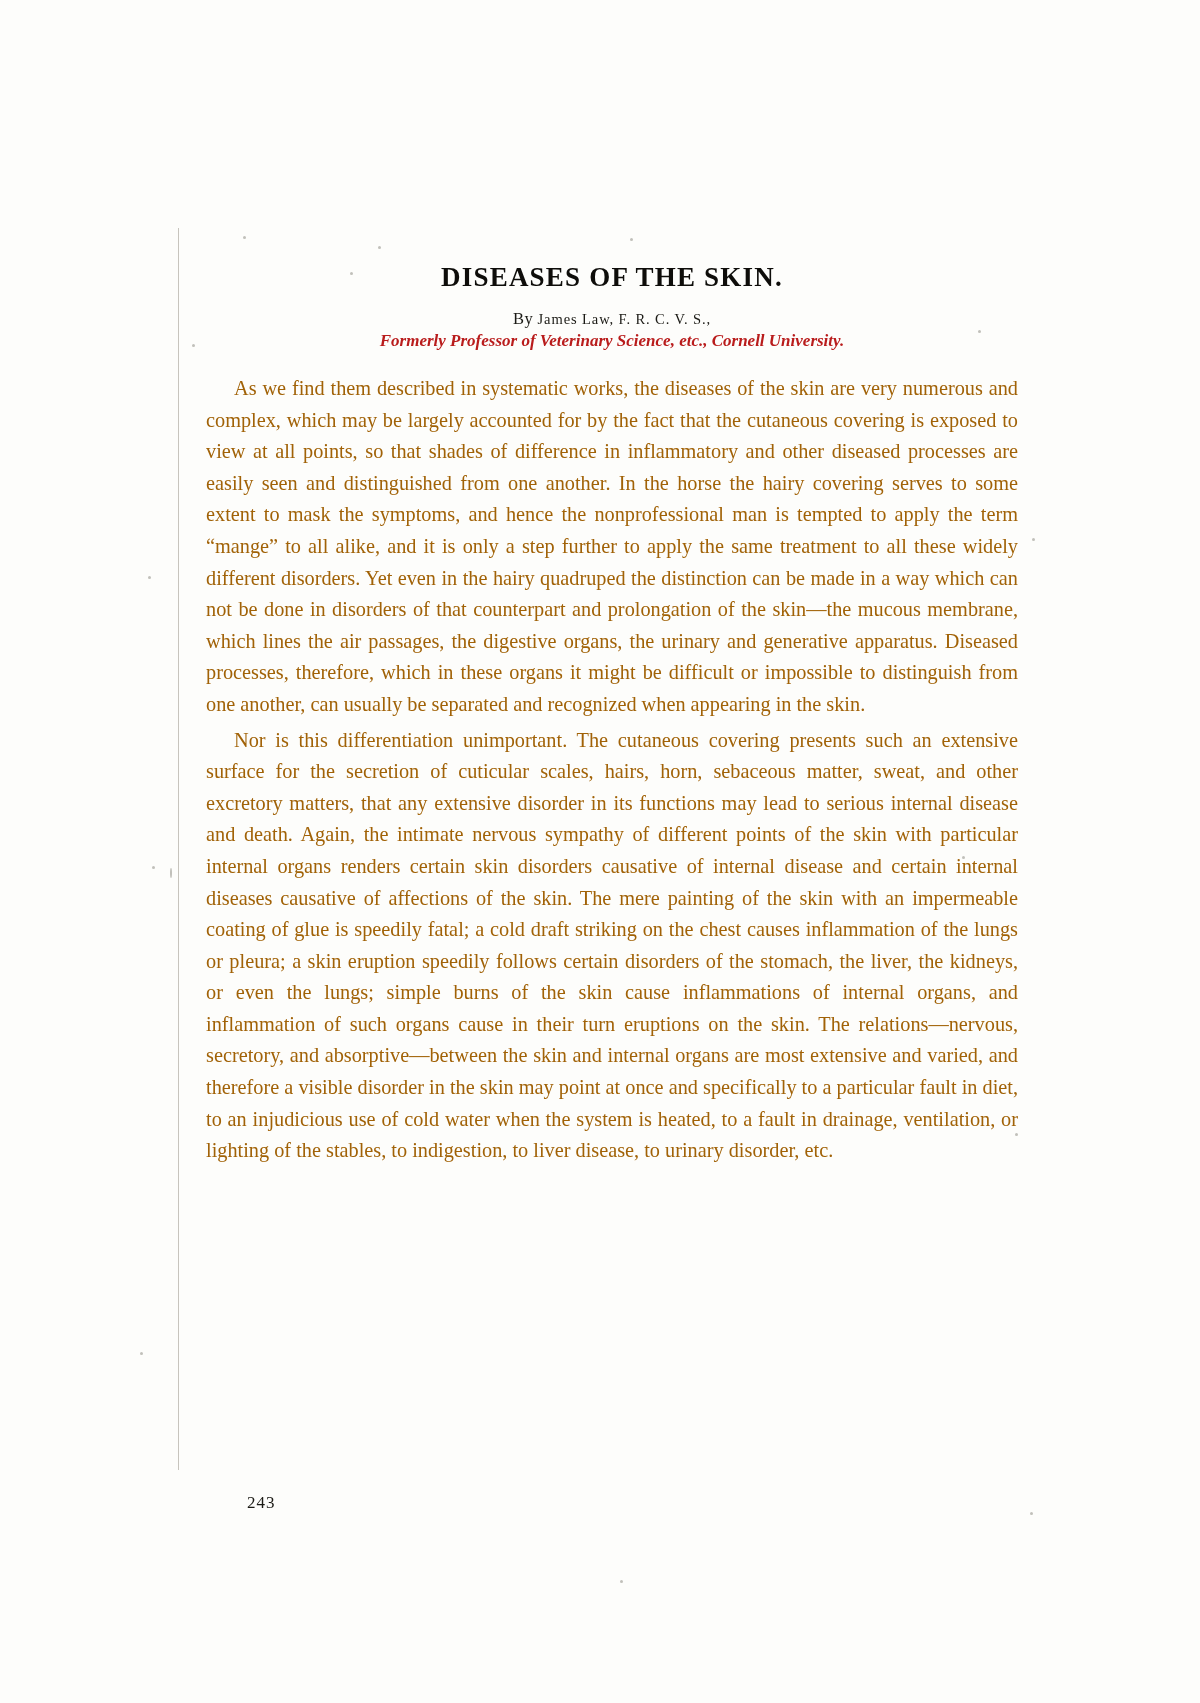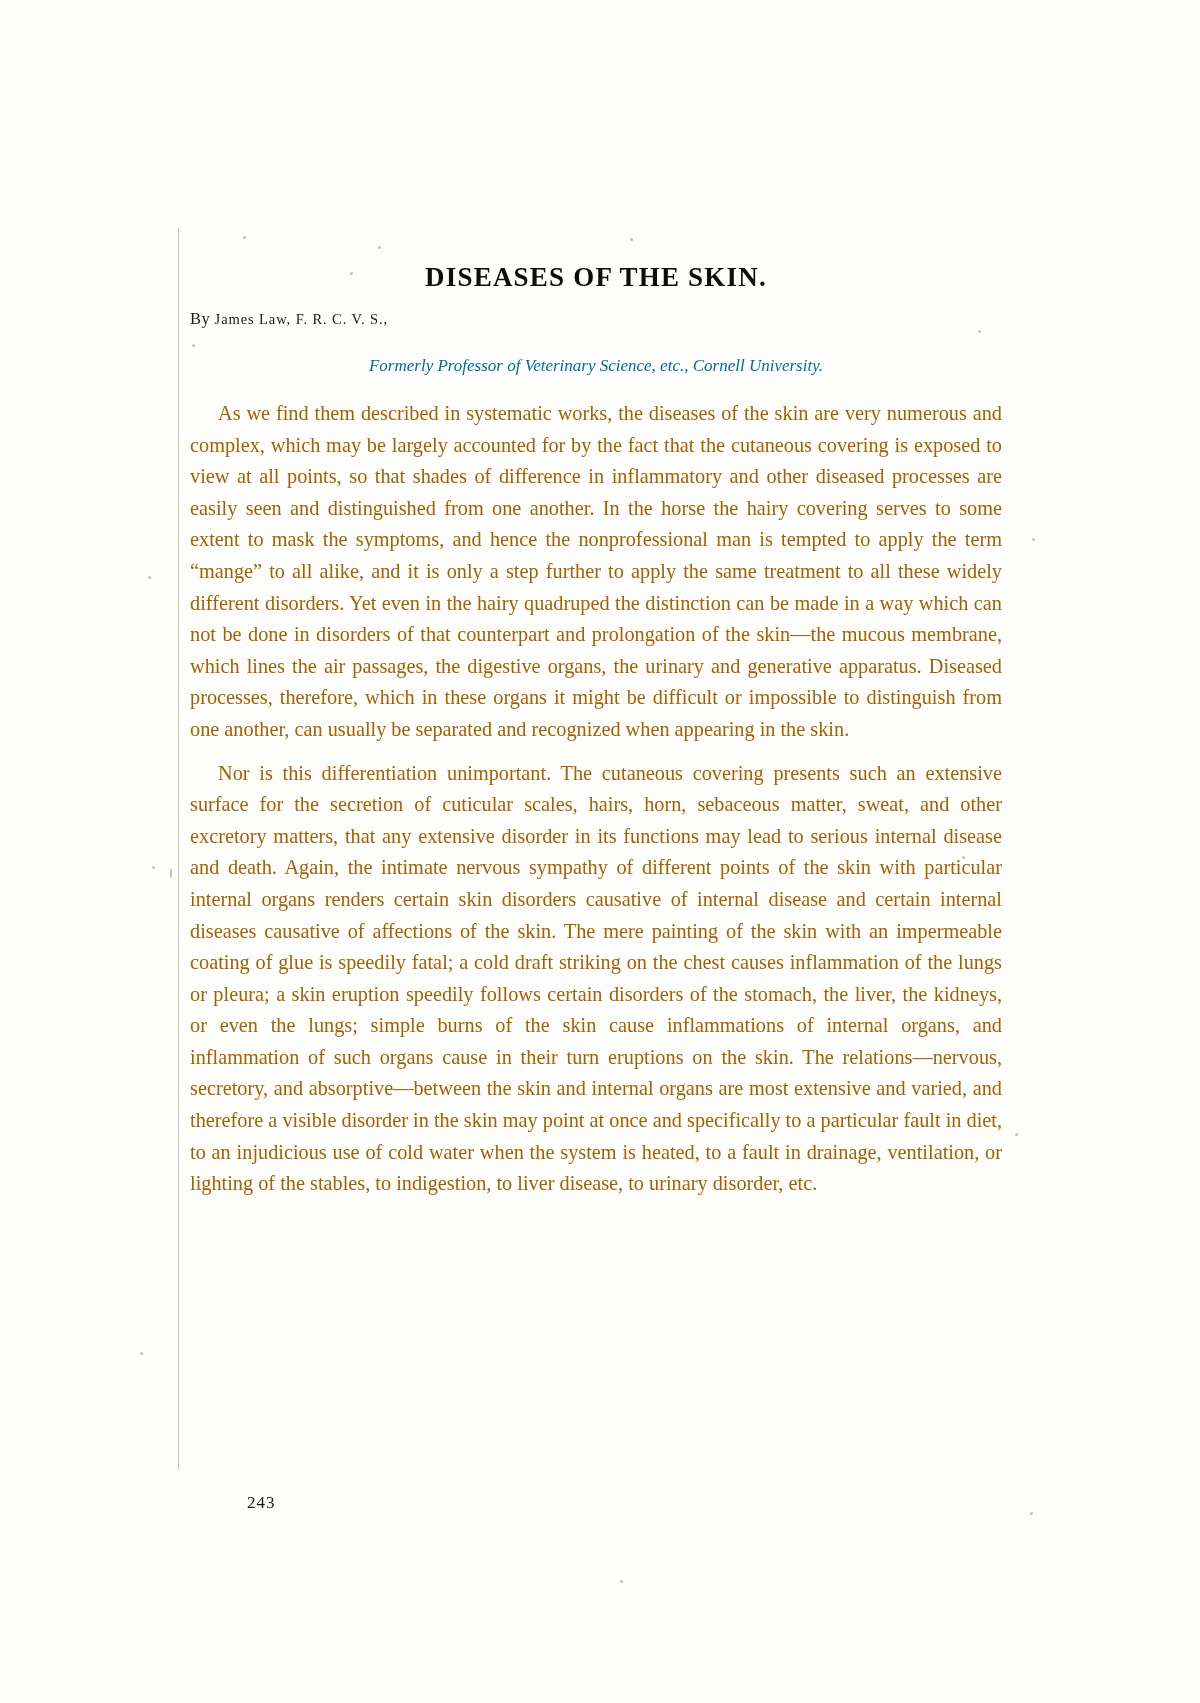--- a/index.html
+++ b/index.html
@@ -36,64 +36,66 @@
 
   .speck {
     position: absolute;
     background: #9a978f;
     border-radius: 50%;
     opacity: .6;
   }
 
   .content {
     position: absolute;
-    left: 190px;
+    left: 206px;
     top: 262px;
     width: 812px;
   }
 
   .title {
     text-align: center;
     font-size: 27px;
     font-weight: bold;
     letter-spacing: 1.2px;
     margin: 0 0 16px 0;
     color: #0e0d0a;
   }
 
   .byline {
+    text-align: center;
     font-size: 16.5px;
     letter-spacing: .4px;
-    margin: 0 0 27px 0;
+    margin: 0 0 2px 0;
     color: #1b1a15;
   }
   .byline .sc {
     font-size: 14.5px;
     letter-spacing: .9px;
   }
 
   .affiliation {
     text-align: center;
     font-style: italic;
     font-size: 17px;
     margin: 0 0 22px 0;
-    color: #0369a1;
+    color: #b91c1c;
+    font-weight: bold;
   }
 
   p.body-par {
     margin: 0;
     font-size: 20.3px;
     line-height: 31.6px;
     text-align: justify;
     text-justify: inter-word;
     text-indent: 28px;
     color: #a16207;
   }
   p.body-par + p.body-par {
-    margin-top: 12px;
+    margin-top: 4px;
   }
 
   .folio {
     position: absolute;
     left: 247px;
     top: 1493px;
     font-size: 17px;
     letter-spacing: 1px;
     color: #1b1a15;
   }

